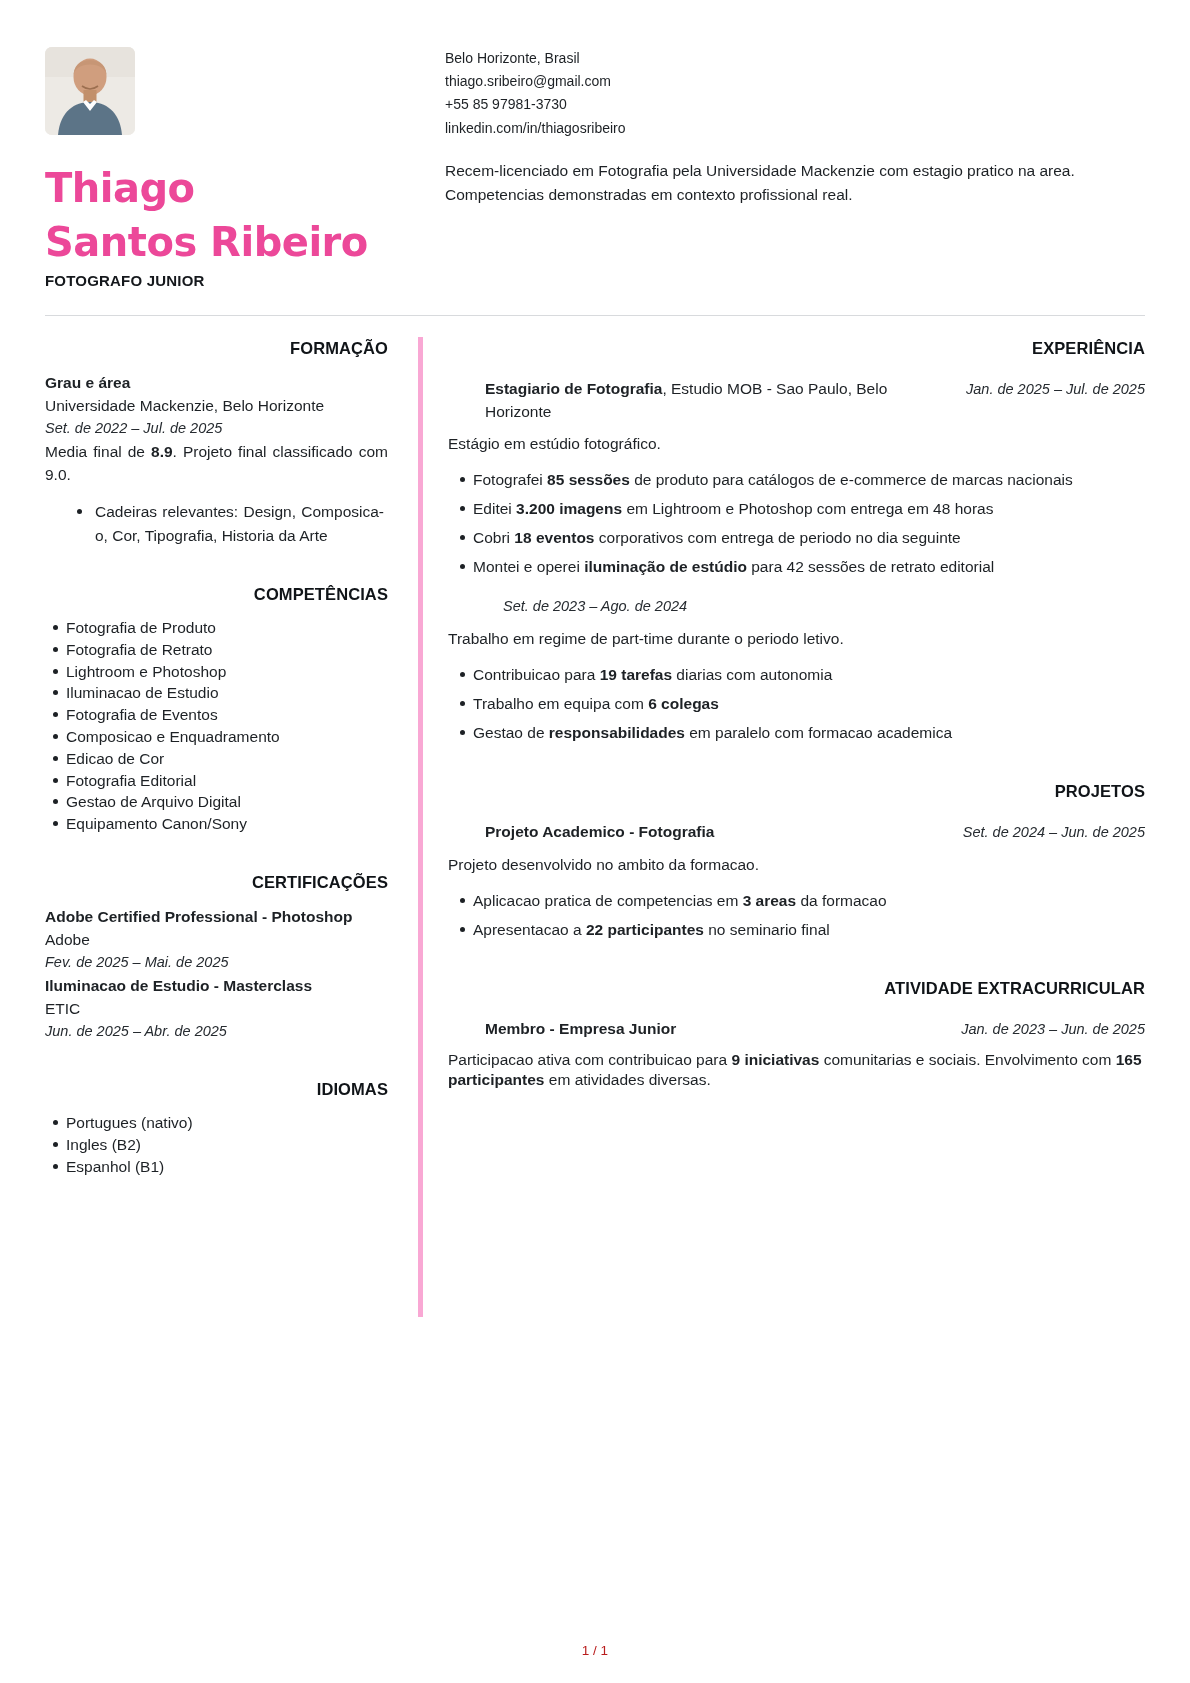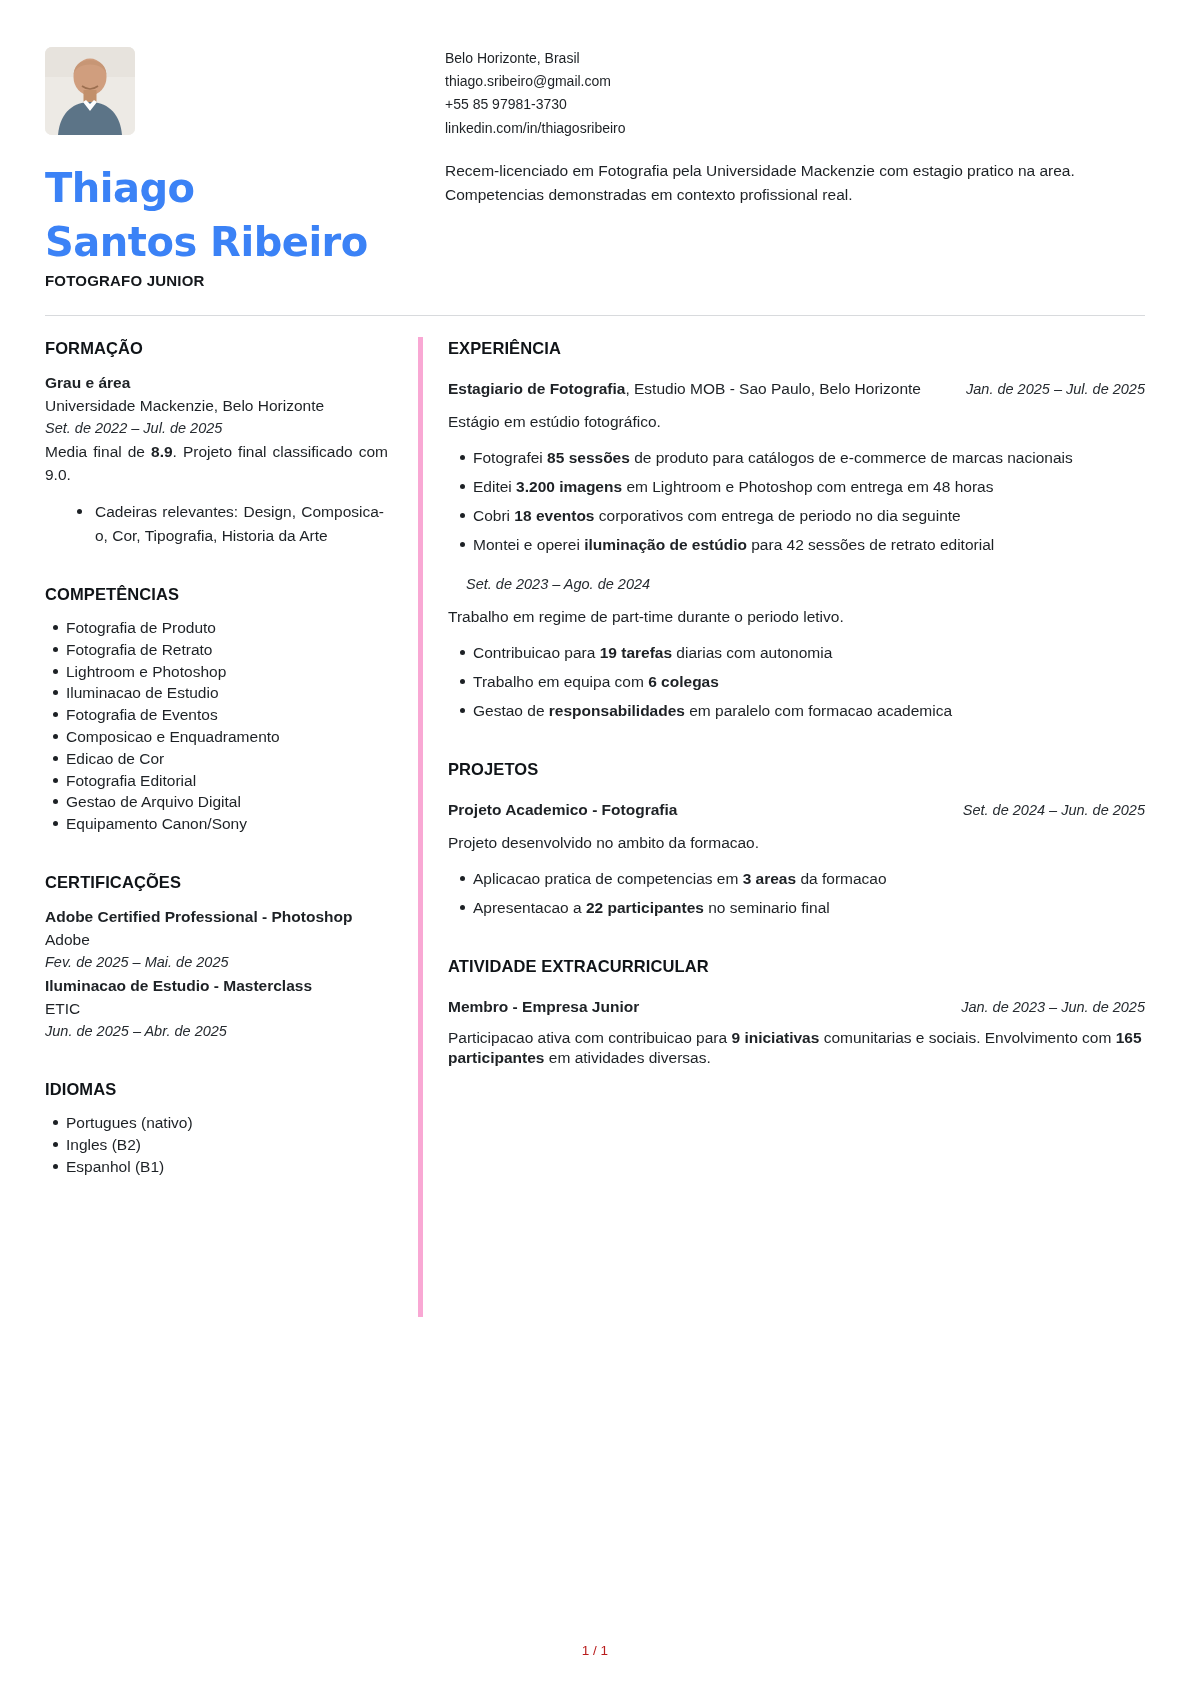--- a/index.html
+++ b/index.html
@@ -29,21 +29,21 @@
     background: #edeae5;
   }
   .photo svg { display: block; }
   .name {
     margin: 26px 0 0 0;
     font-family: "DejaVu Sans", "Liberation Sans", sans-serif;
     font-size: 40px;
     line-height: 54px;
     font-weight: 700;
     letter-spacing: -0.5px;
-    color: #3b82f6;
+    color: #ec4899;
   }
   .name-line { display: block; }
   .role {
     font-size: 15px;
     font-weight: 700;
     letter-spacing: 0.2px;
     color: #15181c;
   }
   .header-right { flex: 1; }
   .contact-line { font-size: 14px; line-height: 23.2px; }
@@ -72,20 +72,21 @@
     min-width: 0;
   }
 
   section { margin: 0 0 36px 0; }
   h2 {
     margin: 0 0 11px 0;
     font-size: 16.5px;
     font-weight: 700;
     color: #101418;
     letter-spacing: 0.1px;
+    text-align: right;
   }
 
   
   .edu-degree { font-weight: 700; }
   .edu-dates, .cert-dates {
     font-style: italic;
     font-size: 14.5px;
     line-height: 22px;
     color: #262b30;
   }
@@ -115,20 +116,21 @@
 
   .ref-name { font-weight: 700; line-height: 24.5px; }
   .ref-role, .ref-contact { line-height: 24.5px; }
 
   
   .job { margin-top: 17px; }
   .job-header {
     display: flex;
     justify-content: space-between;
     align-items: baseline;
+    margin-left: 37px;
   }
   .job-title { min-width: 0; }
   .job-title b, .edu-desc b, .job-bullets b, .activity-text b { font-weight: 700; }
   .job-dates {
     flex: 0 0 auto;
     margin-left: 18px;
     font-style: italic;
     font-size: 14.5px;
     color: #262b30;
     white-space: nowrap;

